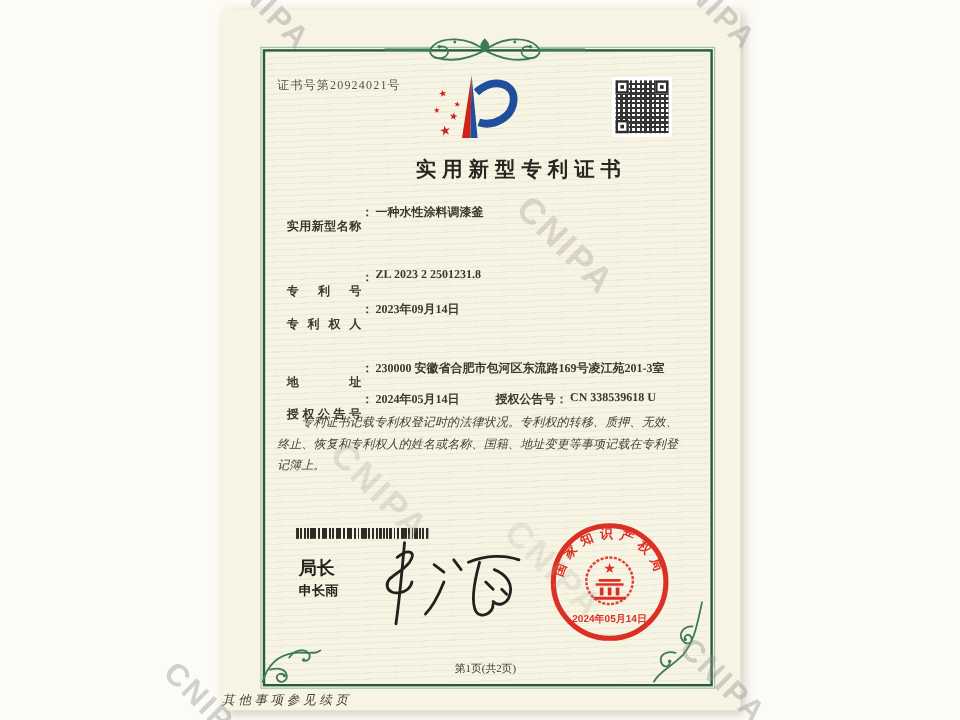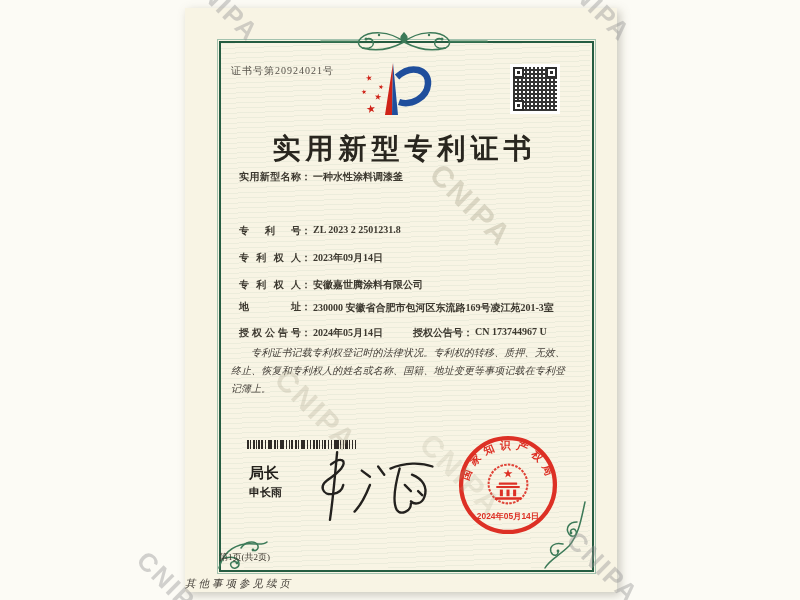--- a/index.html
+++ b/index.html
@@ -21,25 +21,25 @@
   .logo{position:absolute;left:166px;top:52px;width:92px;height:66px;}
   .qr{position:absolute;left:325px;top:56px;width:44px;height:44px;background:#fff;padding:3px;}
   .qr-grid{position:relative;width:44px;height:44px;opacity:.88;
     background:repeating-linear-gradient(90deg,#191919 0 2px,transparent 2px 4px),
                repeating-linear-gradient(0deg,#191919 0 2px,transparent 2px 4px);}
   .finder{position:absolute;width:11px;height:11px;border:2px solid #111;background:#fff;box-sizing:border-box;}
   .finder::before{content:"";position:absolute;inset:2px;background:#111;}
   .finder.tl{left:0;top:0}.finder.tr{right:0;top:0}.finder.bl{left:0;bottom:0}
 
   .title{position:absolute;left:34px;top:122px;width:371px;text-align:center;
-    font-size:28px;font-weight:700;letter-spacing:5px;color:#29261f;}
+    font-size:17px;font-weight:700;letter-spacing:5px;color:#29261f;padding-left:30px;}
 
   .frow{position:absolute;left:54px;font-size:10px;font-weight:700;color:#3c382f;white-space:nowrap;}
   .flabel{display:inline-block;width:62px;text-align:justify;text-align-last:justify;
-    text-justify:inter-character;vertical-align:top;}
+    text-justify:inter-character;vertical-align:top;margin-top:12px;}
   .fcolon{display:inline-block;width:12px;vertical-align:top;}
   .fvalue{display:inline-block;vertical-align:top;}
   .fvalue.wrap{width:246px;white-space:normal;line-height:1.5;}
   .fpair2{margin-left:30px;}
 
   .paras{position:absolute;left:46px;top:336px;width:334px;color:#45403a;}
   .paras p{margin:0 0 4px;font-size:10px;line-height:1.78;text-indent:2em;
     text-align:justify;font-style:italic;}
 
   .barcode{position:absolute;left:62px;top:432px;width:110px;height:9px;
@@ -48,21 +48,21 @@
                repeating-linear-gradient(90deg,#2e2a26 0 2px,transparent 2px 11px);}
 
   .official-title{position:absolute;left:64px;top:456px;font-family:"Liberation Sans",sans-serif;
     font-weight:700;font-size:15px;color:#24211c;}
   .official-name{position:absolute;left:64px;top:477px;font-family:Liberation Serif, serif;
     font-weight:700;font-size:11px;color:#24211c;}
   .signature{position:absolute;left:110px;top:438px;width:156px;height:82px;}
 
   .seal{position:absolute;left:272px;top:426px;width:102px;height:102px;opacity:.95;}
 
-  .page-info{position:absolute;left:34px;top:543px;width:371px;text-align:left;
+  .page-info{position:absolute;left:34px;top:543px;width:371px;text-align:center;
     font-size:9px;color:#3c382f;}
   .continuation{position:absolute;left:0;top:569px;width:432px;text-align:left;
     font-size:10.5px;font-style:italic;letter-spacing:3px;color:#45403a;}
 
   .wm{position:absolute;font-family:"Liberation Sans",sans-serif;font-weight:700;
     letter-spacing:2px;pointer-events:none;white-space:nowrap;}
   .wm.outer{font-size:26px;color:rgba(145,145,145,.40);}
   .wm.inner{font-size:30px;color:rgba(172,165,142,.38);}
   .rot{transform:rotate(45deg);}
 
@@ -148,28 +148,25 @@
 
     <div class="frow" style="top:162px">
       <span class="flabel">实用新型名称</span><span class="fcolon">：</span><span class="fvalue">一种水性涂料调漆釜</span>
     </div>
     <div class="frow" style="top:216px">
       <span class="flabel">专利号</span><span class="fcolon">：</span><span class="fvalue">ZL 2023 2 2501231.8</span>
     </div>
     <div class="frow" style="top:243px">
       <span class="flabel">专利权人</span><span class="fcolon">：</span><span class="fvalue">2023年09月14日</span>
     </div>
-    <div class="frow" style="top:270px">
-      <span class="flabel">专利权人</span><span class="fcolon">：</span><span class="fvalue">安徽嘉世腾涂料有限公司</span>
-    </div>
     <div class="frow" style="top:292px">
       <span class="flabel">地址</span><span class="fcolon">：</span><span class="fvalue wrap">230000 安徽省合肥市包河区东流路169号凌江苑201-3室</span>
     </div>
     <div class="frow" style="top:318px">
-      <span class="flabel">授权公告号</span><span class="fcolon">：</span><span class="fvalue">2024年05月14日</span><span class="fpair2"><span>授权公告号</span><span class="fcolon">：</span><span class="fvalue">CN 173744967 U</span></span>
+      <span class="flabel">授权公告号</span><span class="fcolon">：</span><span class="fvalue">2024年05月14日</span><span class="fpair2"><span>授权公告号</span><span class="fcolon">：</span><span class="fvalue">CN 338539618 U</span></span>
     </div>
 
     <div class="paras">
       <p>专利证书记载专利权登记时的法律状况。专利权的转移、质押、无效、终止、恢复和专利权人的姓名或名称、国籍、地址变更等事项记载在专利登记簿上。</p>
     </div>
 
     <div class="barcode"></div>
     <div class="official-title">局长</div>
     <div class="official-name">申长雨</div>
 

